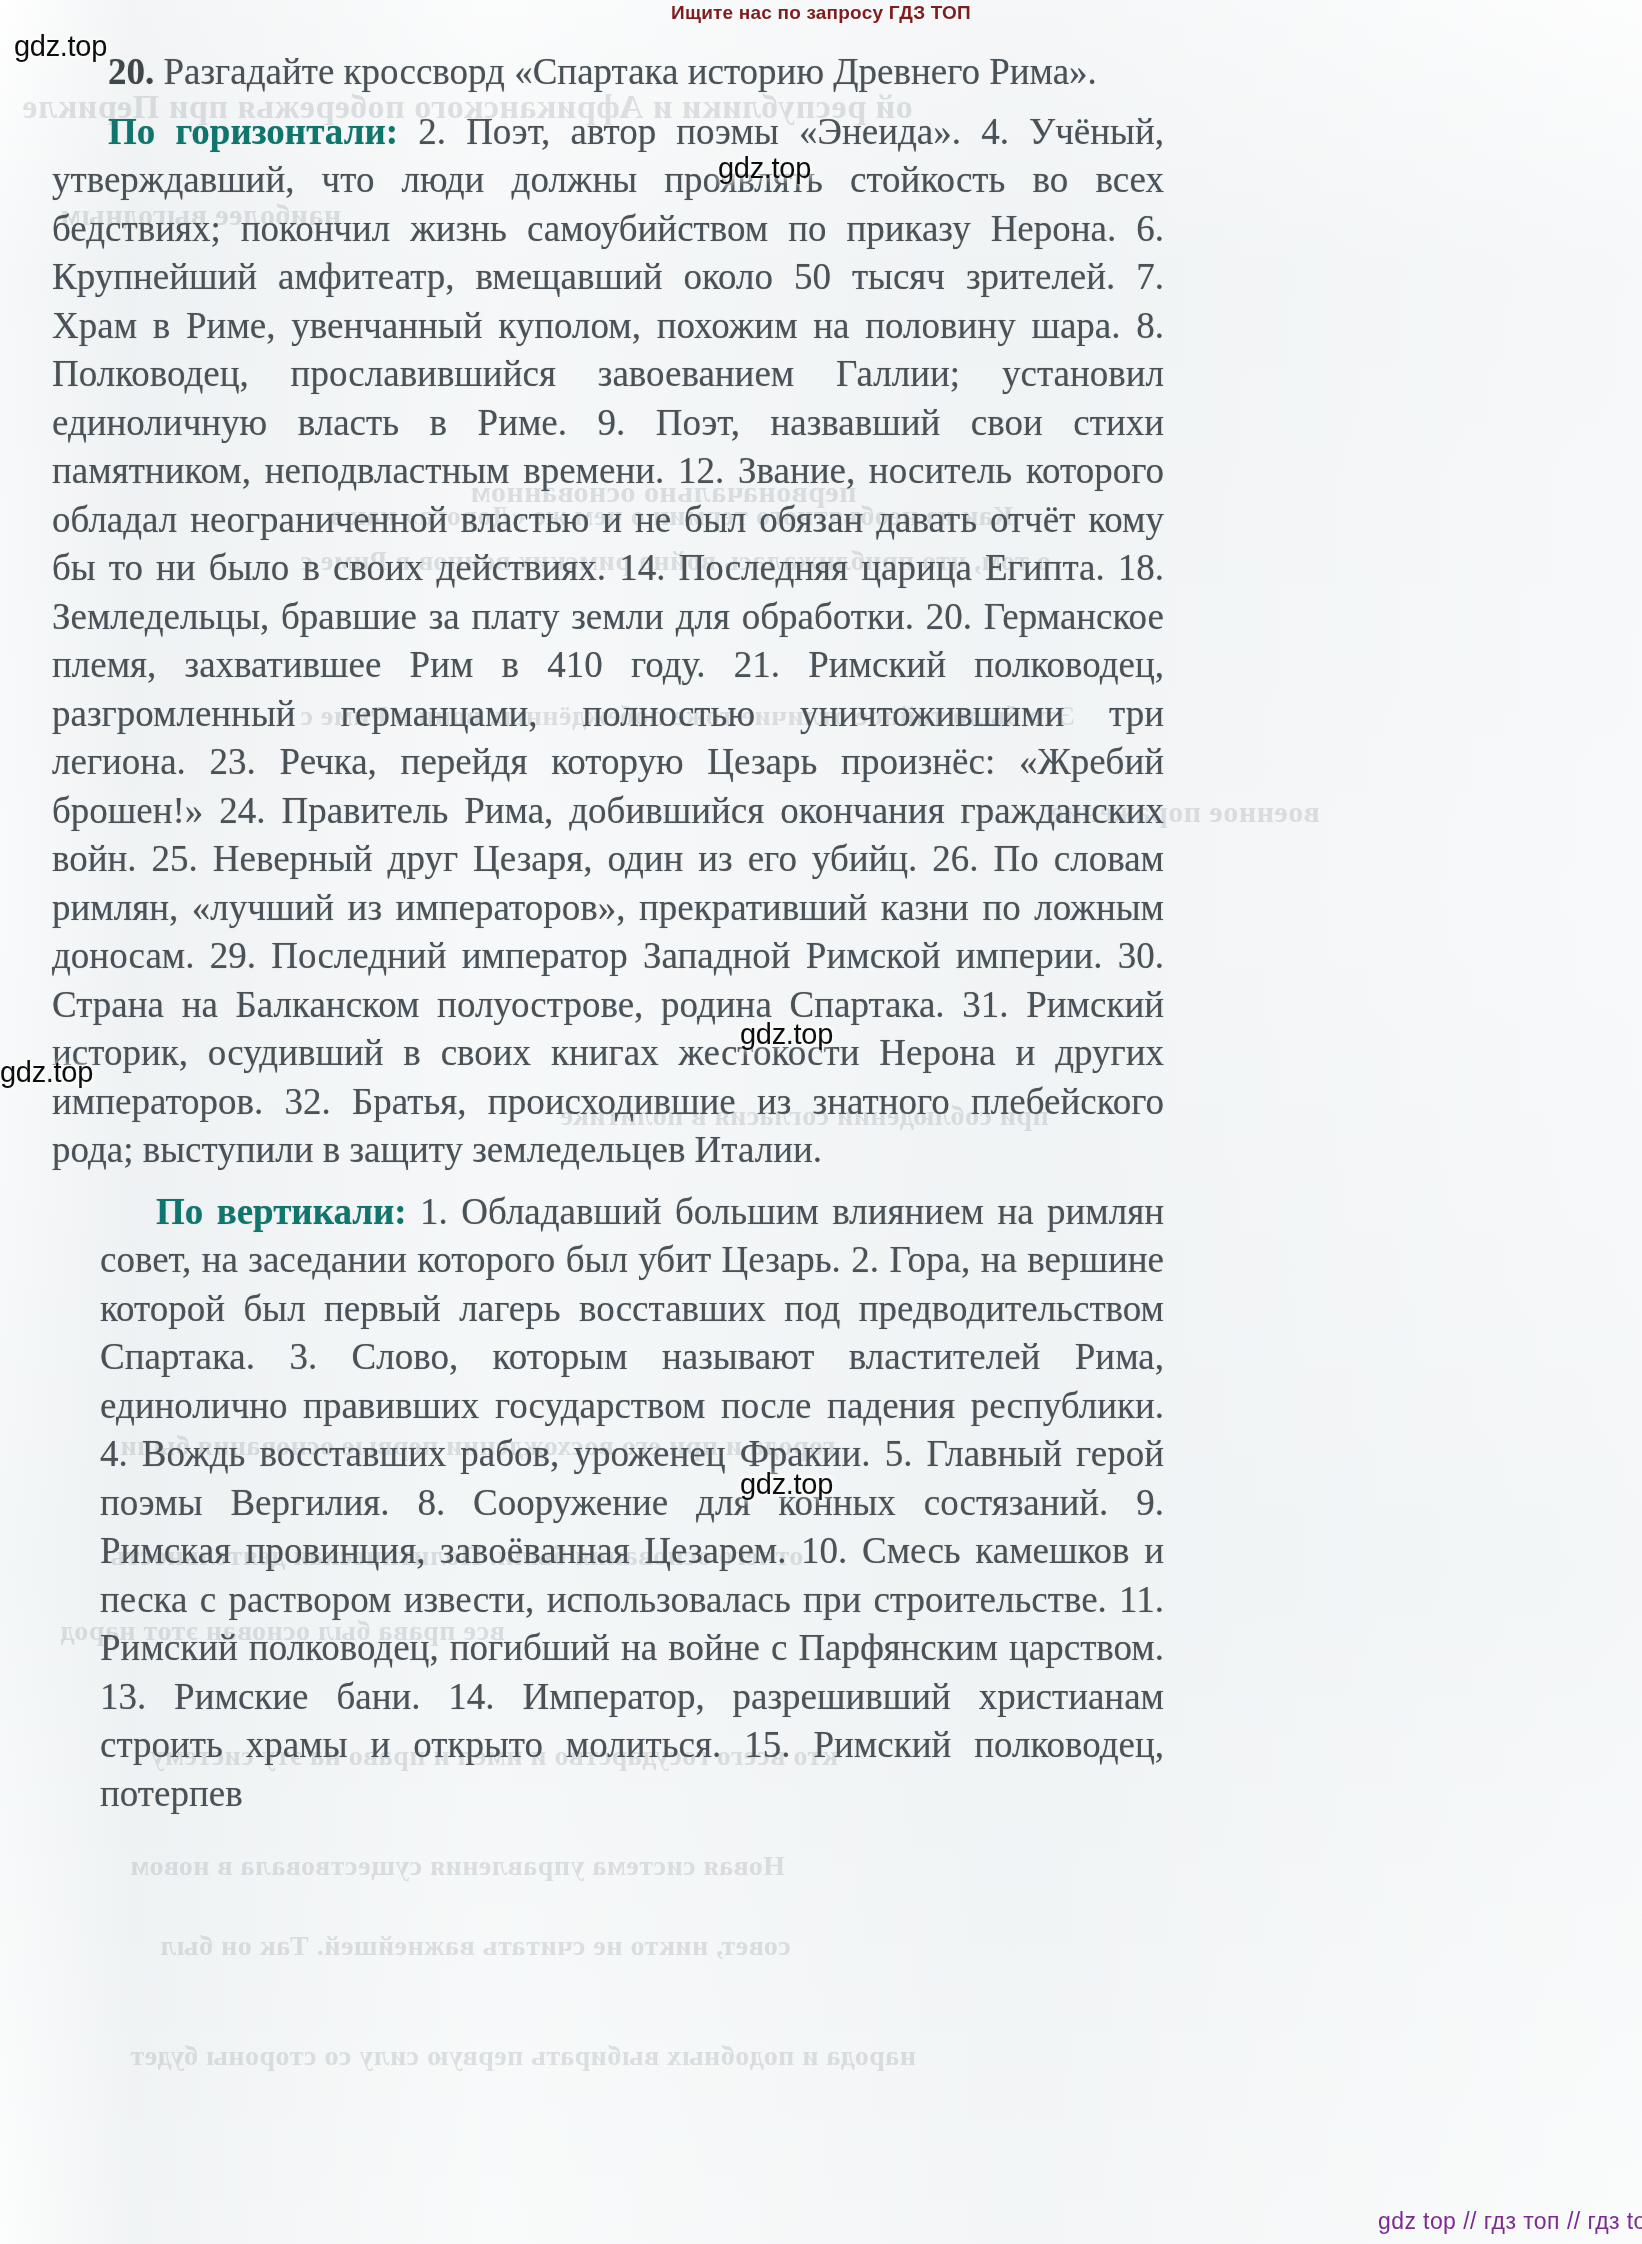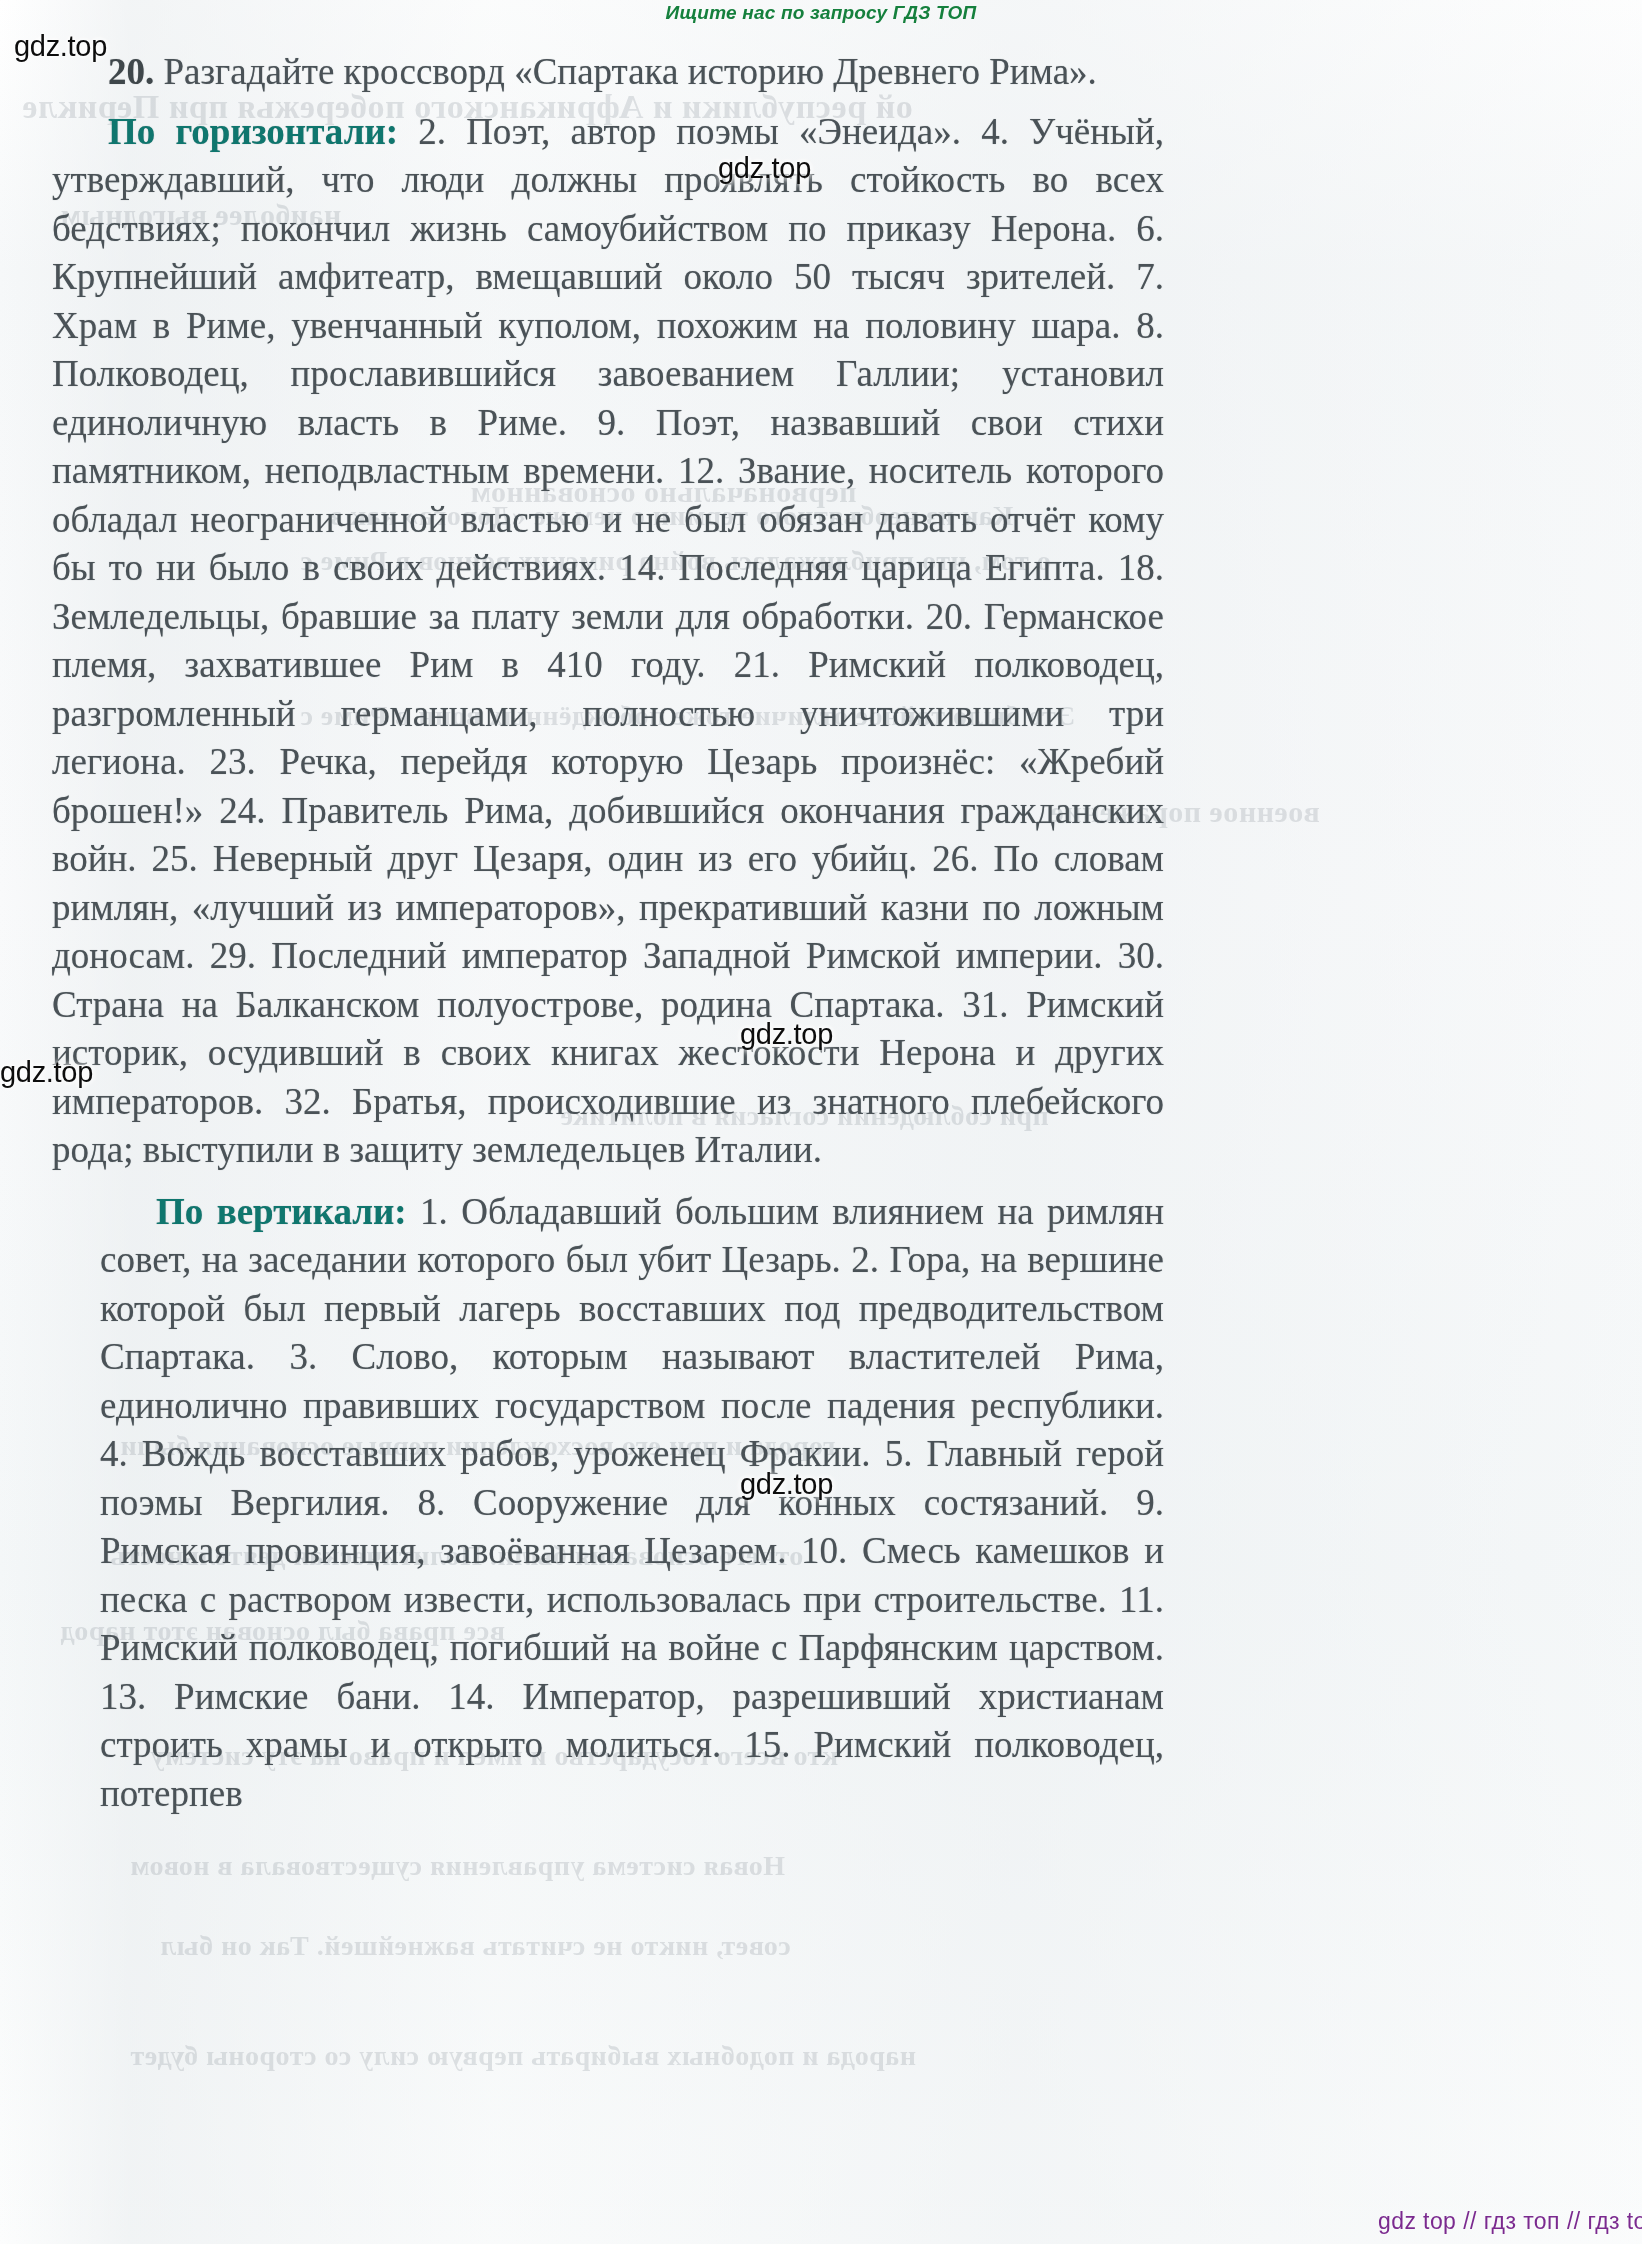--- a/index.html
+++ b/index.html
@@ -129,21 +129,21 @@
       <div class="ghost" style="left: 560px; top: 1100px; font-size: 28px;">при соблюдении согласия в политике</div>
       <div class="ghost" style="left: 120px; top: 1430px; font-size: 28px;">города и при его восхождении первые основания были</div>
       <div class="ghost" style="left: 110px; top: 1540px; font-size: 28px;">отчего основания были. Политическая деятельность</div>
       <div class="ghost" style="left: 60px; top: 1615px; font-size: 28px;">все права был основан этот народ</div>
       <div class="ghost" style="left: 150px; top: 1740px; font-size: 28px;">кто всего государство и имел и право на эту систему</div>
       <div class="ghost" style="left: 130px; top: 1850px; font-size: 28px;">Новая система управления существовала в новом</div>
       <div class="ghost" style="left: 160px; top: 1930px; font-size: 28px;">совет, никто не считать важнейшей. Так он был</div>
       <div class="ghost" style="left: 130px; top: 2040px; font-size: 28px;">народа и подобных выбирать первую силу со стороны будет</div>
     </div>
 
-  <div class="promo" style="color: #15803d; font-style: italic;">
+  <div class="promo" style="color: #7f1d1d;">
     <span>Ищите нас по запросу ГДЗ ТОП</span>
   </div>
 
   <div class="content">
 
     <p class="para first"><span class="num">20.</span><span>&nbsp;</span><span>Разгадайте кроссворд «Спартака историю Древнего Рима».</span></p>
 
     <p class="para block2"><span class="lead">По горизонтали:</span><span>&nbsp;</span><span>2. Поэт, автор поэмы «Энеида». 4. Учёный, утверждавший, что люди должны проявлять стойкость во всех бедствиях; покончил жизнь самоубийством по приказу Нерона. 6. Крупнейший амфитеатр, вмещавший около 50 тысяч зрителей. 7. Храм в Риме, увенчанный куполом, похожим на половину шара. 8. Полководец, прославившийся завоеванием Галлии; установил единоличную власть в Риме. 9. Поэт, назвавший свои стихи памятником, неподвластным времени. 12. Звание, носитель которого обладал неограниченной властью и не был обязан давать отчёт кому бы то ни было в своих действиях. 14. Последняя царица Египта. 18. Земледельцы, бравшие за плату земли для обработки. 20. Германское племя, захватившее Рим в 410 году. 21. Римский полководец, разгромленный германцами, полностью уничтожившими три легиона. 23. Речка, перейдя которую Цезарь произнёс: «Жребий брошен!» 24. Правитель Рима, добившийся окончания гражданских войн. 25. Неверный друг Цезаря, один из его убийц. 26. По словам римлян, «лучший из императоров», прекративший казни по ложным доносам. 29. Последний император Западной Римской империи. 30. Страна на Балканском полуострове, родина Спартака. 31. Римский историк, осудивший в своих книгах жестокости Нерона и других императоров. 32. Братья, происходившие из знатного плебейского рода; выступили в защиту земледельцев Италии.</span></p>
 
     <p class="para block3"><span class="lead">По вертикали:</span><span>&nbsp;</span><span>1. Обладавший большим влиянием на римлян совет, на заседании которого был убит Цезарь. 2. Гора, на вершине которой был первый лагерь восставших под предводительством Спартака. 3. Слово, которым называют властителей Рима, единолично правивших государством после падения республики. 4. Вождь восставших рабов, уроженец Фракии. 5. Главный герой поэмы Вергилия. 8. Сооружение для конных состязаний. 9. Римская провинция, завоёванная Цезарем. 10. Смесь камешков и песка с раствором извести, использовалась при строительстве. 11. Римский полководец, погибший на войне с Парфянским царством. 13. Римские бани. 14. Император, разрешивший христианам строить храмы и открыто молиться. 15. Римский полководец, потерпев</span></p>

